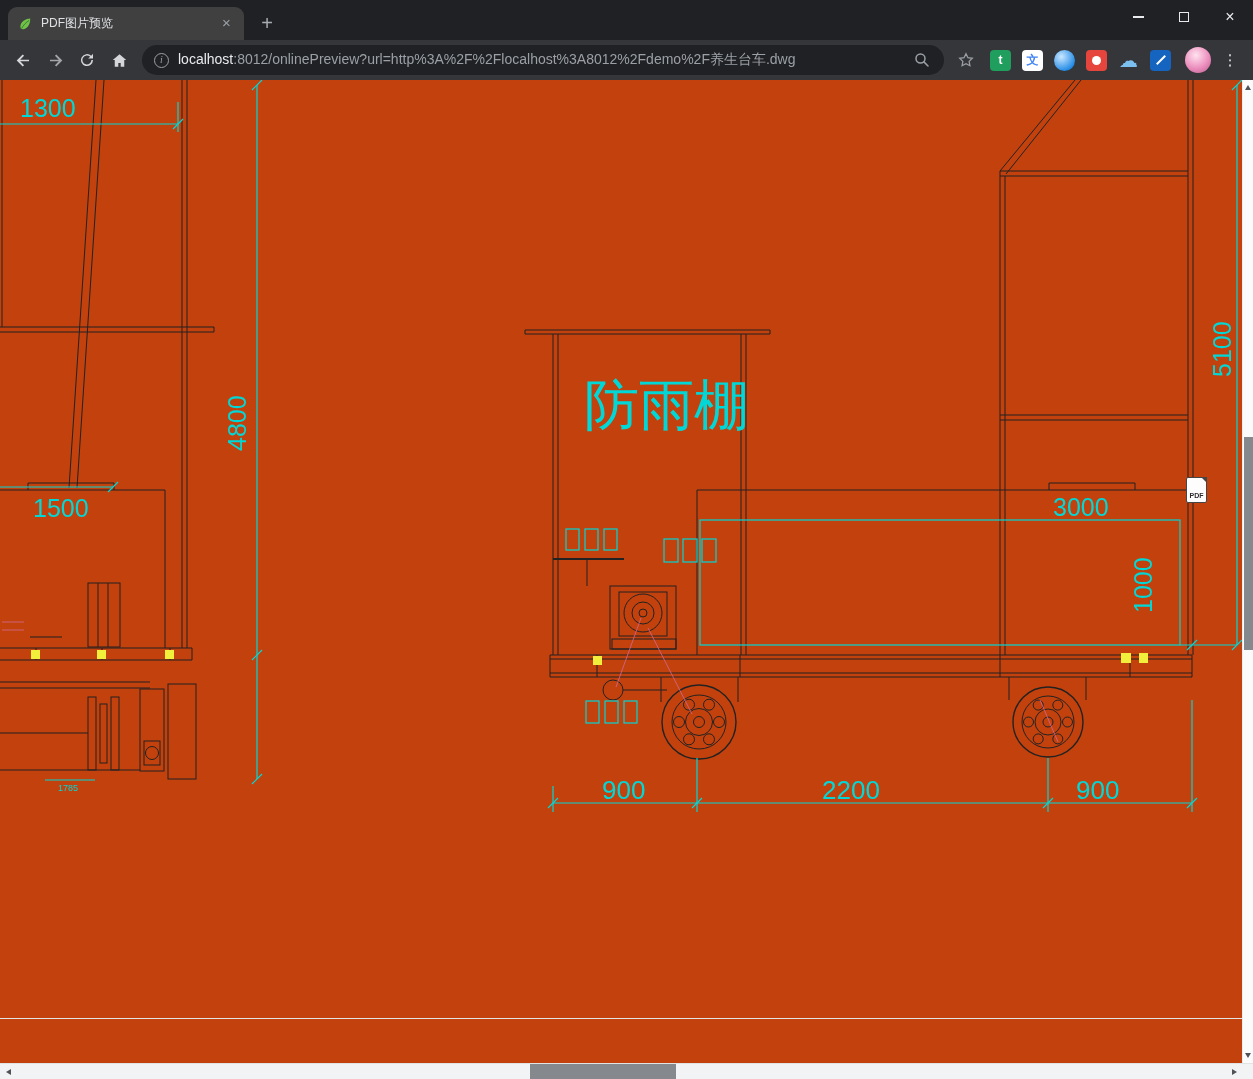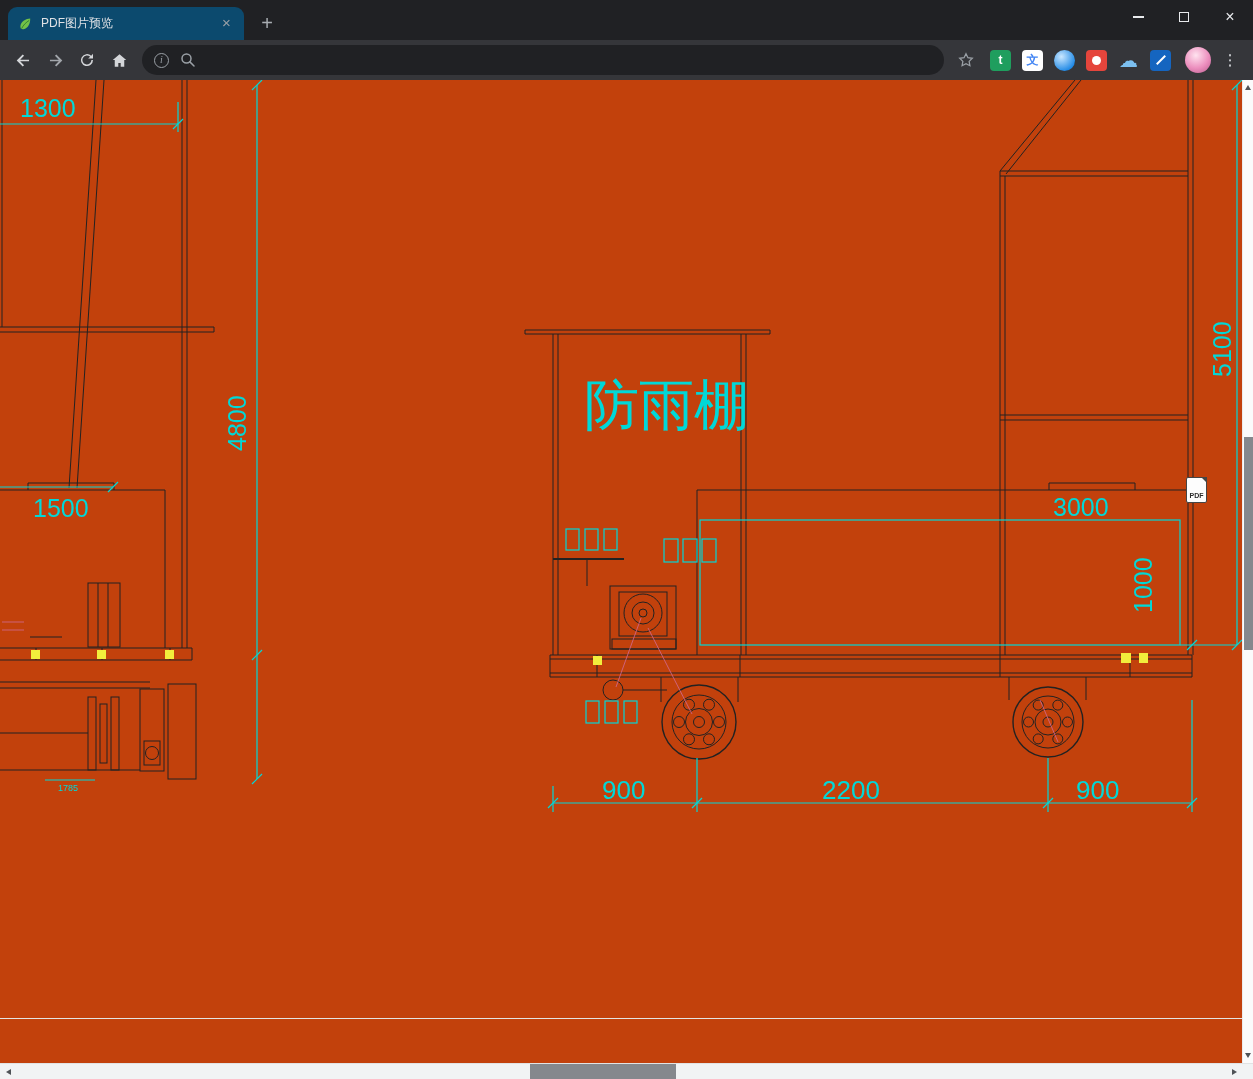--- a/index.html
+++ b/index.html
@@ -1,21 +1,21 @@
 <!DOCTYPE html>
 <html><head>
 <meta charset="utf-8">
 <style>
   *{box-sizing:border-box;margin:0;padding:0}
   html,body{width:1253px;height:1079px;overflow:hidden;background:#202124;
     font-family:"Liberation Sans",sans-serif}
 
   
   .titlebar{height:40px;background:#202124;display:flex;align-items:flex-end;position:relative}
-  .tab{width:236px;height:33px;background:#0c4a6e;border-radius:9px 9px 0 0;margin-left:8px;
+  .tab{width:236px;height:33px;background:#404040;border-radius:9px 9px 0 0;margin-left:8px;
     display:flex;align-items:center;padding:0 9px;gap:8px;cursor:default}
   .favicon{width:16px;height:16px;flex:0 0 16px}
   .tab-title{color:#dfe1e5;font-size:12px;flex:1;white-space:nowrap;overflow:hidden}
   .tab-close{color:#9aa0a6;font-size:15px;width:17px;height:17px;line-height:16px;text-align:center;border-radius:50%}
   .new-tab{color:#a8adb2;font-size:20px;width:30px;height:30px;margin:0 0 2px 8px;
     display:flex;align-items:center;justify-content:center}
   .win-controls{position:absolute;right:0;top:0;height:34px;display:flex}
   .win-btn{width:46px;height:34px;display:flex;align-items:center;justify-content:center;color:#e8eaed}
   .glyph-min{width:11px;height:1.4px;background:#e8eaed}
   .glyph-max{width:10px;height:10px;border:1.3px solid #e8eaed}
@@ -121,20 +121,21 @@
       </svg>
   </div>
   <div class="nav-btn">
     <svg width="19" height="19" viewBox="0 0 24 24">
         <path d="M12 4l-8.5 7.5H6V20h4.5v-5h3v5H18v-8.5h2.5z" fill="#d4d6d9"></path>
       </svg>
   </div>
 
   <div class="omnibox">
     <span class="info-badge">i</span>
+    <span class="url"><span class="host">localhost</span><span>:8012/onlinePreview?url=http%3A%2F%2Flocalhost%3A8012%2Fdemo%2F养生台车.dwg</span></span>
     <span class="box-end-icon">
       <svg width="18" height="18" viewBox="0 0 24 24">
           <circle cx="10" cy="10" r="6" fill="none" stroke="#9aa0a6" stroke-width="2"></circle>
           <line x1="14.5" y1="14.5" x2="20" y2="20" stroke="#9aa0a6" stroke-width="2" stroke-linecap="round"></line>
         </svg>
     </span>
   </div>
 
   <div class="star-btn">
     <svg width="18" height="18" viewBox="0 0 24 24">

